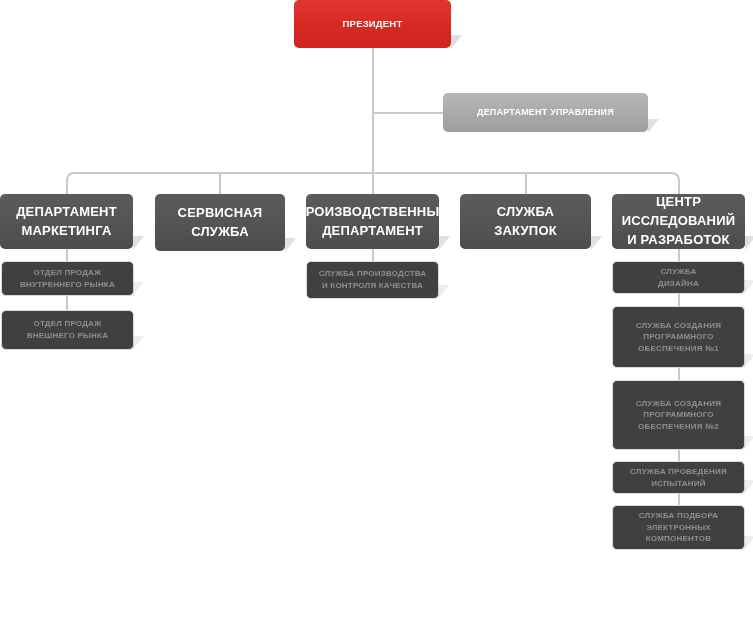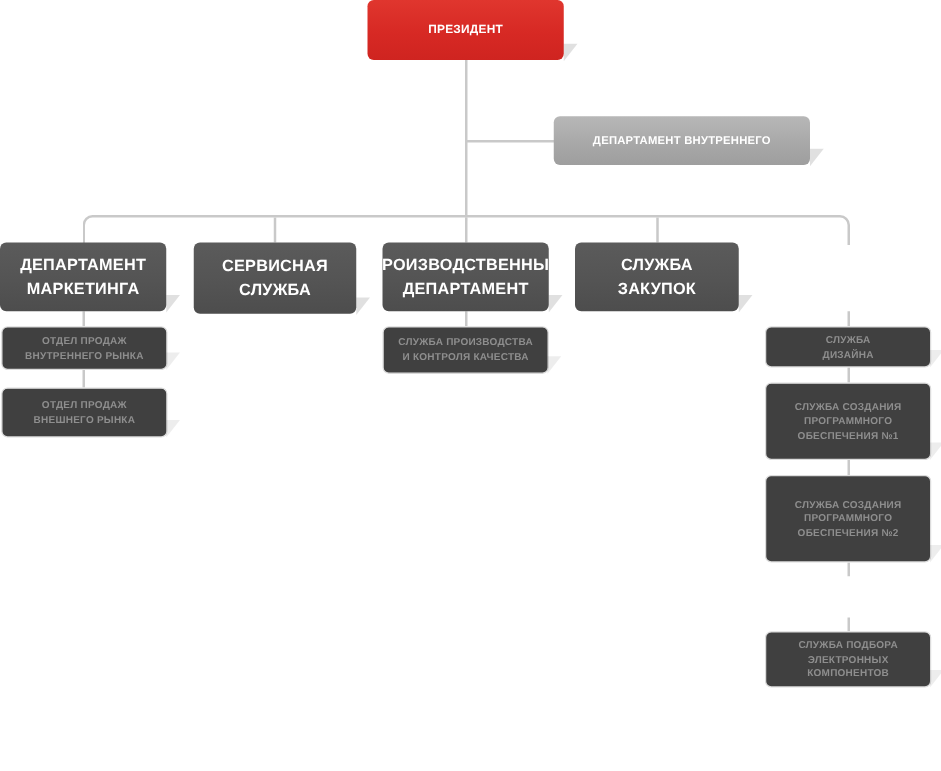--- a/index.html
+++ b/index.html
@@ -83,21 +83,21 @@
   <div class="line vline" style="left:678px;top:294px;height:12px;"></div>
   <div class="line vline" style="left:678px;top:368px;height:12px;"></div>
   <div class="line vline" style="left:678px;top:450px;height:11px;"></div>
   <div class="line vline" style="left:678px;top:494px;height:11px;"></div>
 
   <div class="node red" style="left:294px;top:0px;width:157px;height:48px;">
     <span class="lbl">ПРЕЗИДЕНТ</span>
   </div>
 
   <div class="node gray" style="left:443px;top:93px;width:205px;height:39px;">
-    <span class="lbl">ДЕПАРТАМЕНТ ВНУТРЕННЕГО</span>
+    <span class="lbl">ДЕПАРТАМЕНТ УПРАВЛЕНИЯ</span>
   </div>
 
   <div class="node dark" style="left:0px;top:194px;width:133px;height:55px;">
     <span class="lbl">ДЕПАРТАМЕНТ
 МАРКЕТИНГА</span>
   </div>
 
   <div class="node dark" style="left:155px;top:194px;width:130px;height:57px;">
     <span class="lbl">СЕРВИСНАЯ
 СЛУЖБА</span>
@@ -106,20 +106,24 @@
   <div class="node dark" style="left:306px;top:194px;width:133px;height:55px;">
     <span class="lbl">ПРОИЗВОДСТВЕННЫЙ
 ДЕПАРТАМЕНТ</span>
   </div>
 
   <div class="node dark" style="left:460px;top:194px;width:131px;height:55px;">
     <span class="lbl">СЛУЖБА
 ЗАКУПОК</span>
   </div>
 
+  <div class="node dark" style="left:612px;top:194px;width:133px;height:55px;">
+    <span class="lbl">ЦЕНТР ИССЛЕДОВАНИЙ
+И РАЗРАБОТОК</span>
+  </div>
 
   <div class="node light" style="left:1px;top:261px;width:133px;height:35px;">
     <span class="lbl">ОТДЕЛ ПРОДАЖ
 ВНУТРЕННЕГО РЫНКА</span>
   </div>
 
   <div class="node light" style="left:1px;top:310px;width:133px;height:40px;">
     <span class="lbl">ОТДЕЛ ПРОДАЖ
 ВНЕШНЕГО РЫНКА</span>
   </div>
@@ -139,20 +143,24 @@
 ПРОГРАММНОГО
 ОБЕСПЕЧЕНИЯ №1</span>
   </div>
 
   <div class="node light" style="left:612px;top:380px;width:133px;height:70px;">
     <span class="lbl">СЛУЖБА СОЗДАНИЯ
 ПРОГРАММНОГО
 ОБЕСПЕЧЕНИЯ №2</span>
   </div>
 
+  <div class="node light" style="left:612px;top:461px;width:133px;height:33px;">
+    <span class="lbl">СЛУЖБА ПРОВЕДЕНИЯ
+ИСПЫТАНИЙ</span>
+  </div>
 
   <div class="node light" style="left:612px;top:505px;width:133px;height:45px;">
     <span class="lbl">СЛУЖБА ПОДБОРА
 ЭЛЕКТРОННЫХ
 КОМПОНЕНТОВ</span>
   </div>
 
 </div>
 
 </body></html>

